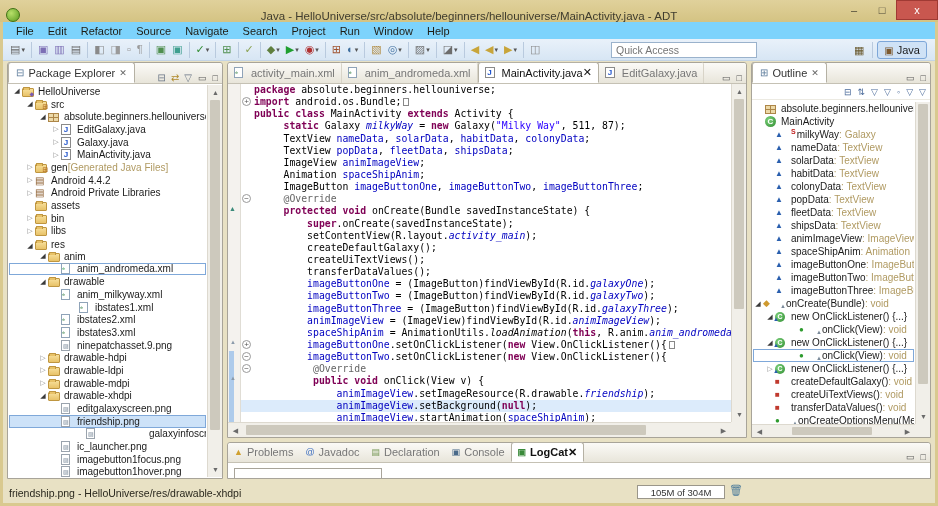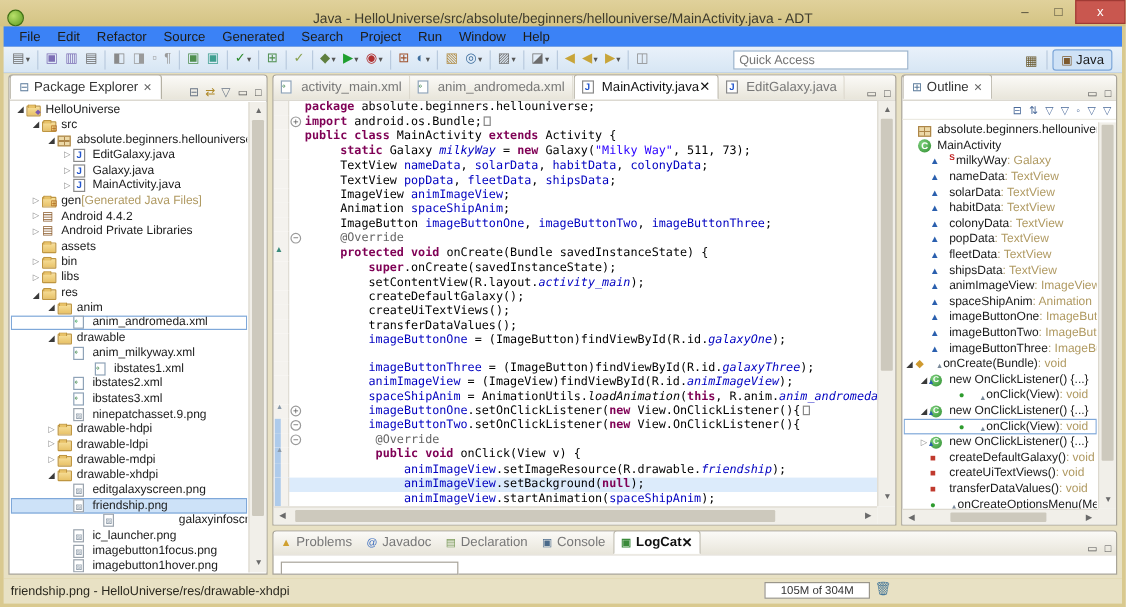--- a/index.html
+++ b/index.html
@@ -6,21 +6,21 @@
 html,body{width:938px;height:506px;overflow:hidden}
 body{font-family:"Liberation Sans",sans-serif;background:#d9c98f;position:relative;font-size:11px;color:#222}
 
 .titlebar{position:absolute;left:0;top:0;width:938px;height:22px;background:linear-gradient(#e0d19b,#d4c383);display:flex;align-items:flex-end}
 .win-icon{width:14px;height:14px;border-radius:50%;background:radial-gradient(circle at 35% 35%,#b8e06a,#5a9a1f);border:1px solid #3f7014;margin-left:6px}
 .title-text{position:absolute;left:0;right:0;text-align:center;font-size:11.5px;color:#3f3c2e}
 .win-controls{position:absolute;right:0;top:0;height:22px;display:flex}
 .win-btn{width:28px;height:20px;display:flex;align-items:center;justify-content:center;font-size:11px;color:#4a4636}
 .win-btn.close{width:42px;background:#c9574f;color:#fff;border:1px solid #a03a34}
 
-.menubar{position:absolute;left:3px;top:22px;width:932px;height:17px;background:#3b82f6;display:flex;align-items:center;padding-left:6px}
+.menubar{position:absolute;left:3px;top:22px;width:932px;height:17px;background:#7dd3fc;display:flex;align-items:center;padding-left:6px}
 .menu-item{padding:1px 7px;font-size:11px;color:#1e1c14}
 
 .toolbar{position:absolute;left:3px;top:39px;width:932px;height:22px;background:linear-gradient(#e9f1fa,#d7e6f4);border-bottom:1px solid #c3d4e6;display:flex;align-items:center;padding-left:4px}
 .tb-btn{height:18px;display:flex;align-items:center;padding:0 2px;margin:0 1px;border-radius:2px}
 .tb-glyph{font-size:11px;line-height:11px}
 .tb-dd{font-size:7px;color:#555;margin-left:1px}
 .tb-sep{width:1px;height:16px;background:#b9cade;margin:0 3px}
 .quick-access{position:absolute;right:178px;top:3px;width:146px;height:16px;border:1px solid #9ab2cc;background:#fff;font-size:10.5px;color:#888;padding:1px 4px;font-family:"Liberation Sans",sans-serif}
 .persp-area{position:absolute;right:8px;top:2px;display:flex;align-items:center;height:18px}
 .persp-open{width:18px;height:16px;display:flex;align-items:center;justify-content:center;font-size:11px;color:#6a5a2f}
@@ -126,21 +126,21 @@
     <div class="win-btn">□</div>
     <div class="win-btn close">x</div>
   </div>
 </div>
 
 <div class="menubar" id="menubar">
     <div class="menu-item">File</div>
     <div class="menu-item">Edit</div>
     <div class="menu-item">Refactor</div>
     <div class="menu-item">Source</div>
-    <div class="menu-item">Generated</div>
+    <div class="menu-item">Navigate</div>
     <div class="menu-item">Search</div>
     <div class="menu-item">Project</div>
     <div class="menu-item">Run</div>
     <div class="menu-item">Window</div>
     <div class="menu-item">Help</div>
   </div>
 
 <div class="toolbar" id="tbar">
   <div class="tb-btn">
       <span class="tb-glyph" style="color: rgb(109, 109, 109);">▤</span>
@@ -528,35 +528,35 @@
       </div>
       <div class="hdr-icons">
         <span class="minmax">▭</span>
         <span class="minmax">□</span>
       </div>
     </div>
   <div id="editor-code">
       <div class="cline"><span class="ruler"></span><span class="foldg"></span><span class="codetext"><span class="ck">package</span><span class="cp"> absolute.beginners.hellouniverse;</span></span></div>
       <div class="cline"><span class="ruler"></span><span class="foldg"><span class="fold">+</span></span><span class="codetext"><span class="ck">import</span><span class="cp"> android.os.Bundle;</span><span class="cbox"></span></span></div>
       <div class="cline"><span class="ruler"></span><span class="foldg"></span><span class="codetext"><span class="ck">public</span><span class="cp"> </span><span class="ck">class</span><span class="cp"> MainActivity </span><span class="ck">extends</span><span class="cp"> Activity {</span></span></div>
-      <div class="cline"><span class="ruler"></span><span class="foldg"></span><span class="codetext"><span class="cp">     </span><span class="ck">static</span><span class="cp"> Galaxy </span><span class="ci">milkyWay</span><span class="cp"> = </span><span class="ck">new</span><span class="cp"> Galaxy(</span><span class="cs">"Milky Way"</span><span class="cp">, 511, 73);</span></span></div>
+      <div class="cline"><span class="ruler"></span><span class="foldg"></span><span class="codetext"><span class="cp">     </span><span class="ck">static</span><span class="cp"> Galaxy </span><span class="ci">milkyWay</span><span class="cp"> = </span><span class="ck">new</span><span class="cp"> Galaxy(</span><span class="cs">"Milky Way"</span><span class="cp">, 511, 87);</span></span></div>
       <div class="cline"><span class="ruler"></span><span class="foldg"></span><span class="codetext"><span class="cp">     TextView </span><span class="cf">nameData</span><span class="cp">, </span><span class="cf">solarData</span><span class="cp">, </span><span class="cf">habitData</span><span class="cp">, </span><span class="cf">colonyData</span><span class="cp">;</span></span></div>
       <div class="cline"><span class="ruler"></span><span class="foldg"></span><span class="codetext"><span class="cp">     TextView </span><span class="cf">popData</span><span class="cp">, </span><span class="cf">fleetData</span><span class="cp">, </span><span class="cf">shipsData</span><span class="cp">;</span></span></div>
       <div class="cline"><span class="ruler"></span><span class="foldg"></span><span class="codetext"><span class="cp">     ImageView </span><span class="cf">animImageView</span><span class="cp">;</span></span></div>
       <div class="cline"><span class="ruler"></span><span class="foldg"></span><span class="codetext"><span class="cp">     Animation </span><span class="cf">spaceShipAnim</span><span class="cp">;</span></span></div>
       <div class="cline"><span class="ruler"></span><span class="foldg"></span><span class="codetext"><span class="cp">     ImageButton </span><span class="cf">imageButtonOne</span><span class="cp">, </span><span class="cf">imageButtonTwo</span><span class="cp">, </span><span class="cf">imageButtonThree</span><span class="cp">;</span></span></div>
       <div class="cline"><span class="ruler"></span><span class="foldg"><span class="fold">−</span></span><span class="codetext"><span class="cp">     </span><span class="ca">@Override</span></span></div>
       <div class="cline"><span class="ruler"><span class="marker-arrow">▲</span></span><span class="foldg"></span><span class="codetext"><span class="cp">     </span><span class="ck">protected</span><span class="cp"> </span><span class="ck">void</span><span class="cp"> onCreate(Bundle savedInstanceState) {</span></span></div>
       <div class="cline"><span class="ruler"></span><span class="foldg"></span><span class="codetext"><span class="cp">         </span><span class="ck">super</span><span class="cp">.onCreate(savedInstanceState);</span></span></div>
       <div class="cline"><span class="ruler"></span><span class="foldg"></span><span class="codetext"><span class="cp">         setContentView(R.layout.</span><span class="ci">activity_main</span><span class="cp">);</span></span></div>
       <div class="cline"><span class="ruler"></span><span class="foldg"></span><span class="codetext"><span class="cp">         createDefaultGalaxy();</span></span></div>
       <div class="cline"><span class="ruler"></span><span class="foldg"></span><span class="codetext"><span class="cp">         createUiTextViews();</span></span></div>
       <div class="cline"><span class="ruler"></span><span class="foldg"></span><span class="codetext"><span class="cp">         transferDataValues();</span></span></div>
       <div class="cline"><span class="ruler"></span><span class="foldg"></span><span class="codetext"><span class="cp">         </span><span class="cf">imageButtonOne</span><span class="cp"> = (ImageButton)findViewById(R.id.</span><span class="ci">galaxyOne</span><span class="cp">);</span></span></div>
-      <div class="cline"><span class="ruler"></span><span class="foldg"></span></div>
+      <div class="cline"><span class="ruler"></span><span class="foldg"></span><span class="codetext"><span class="cp">         </span><span class="cf">imageButtonTwo</span><span class="cp"> = (ImageButton)findViewById(R.id.</span><span class="ci">galaxyTwo</span><span class="cp">);</span></span></div>
       <div class="cline"><span class="ruler"></span><span class="foldg"></span><span class="codetext"><span class="cp">         </span><span class="cf">imageButtonThree</span><span class="cp"> = (ImageButton)findViewById(R.id.</span><span class="ci">galaxyThree</span><span class="cp">);</span></span></div>
       <div class="cline"><span class="ruler"></span><span class="foldg"></span><span class="codetext"><span class="cp">         </span><span class="cf">animImageView</span><span class="cp"> = (ImageView)findViewById(R.id.</span><span class="ci">animImageView</span><span class="cp">);</span></span></div>
       <div class="cline"><span class="ruler"></span><span class="foldg"></span><span class="codetext"><span class="cp">         </span><span class="cf">spaceShipAnim</span><span class="cp"> = AnimationUtils.</span><span class="cm">loadAnimation</span><span class="cp">(</span><span class="ck">this</span><span class="cp">, R.anim.</span><span class="ci">anim_andromeda</span></span></div>
       <div class="cline"><span class="ruler"><span class="marker-tri">▲</span></span><span class="foldg"><span class="fold">+</span></span><span class="codetext"><span class="cp">         </span><span class="cf">imageButtonOne</span><span class="cp">.setOnClickListener(</span><span class="ck">new</span><span class="cp"> View.OnClickListener(){</span><span class="cbox"></span></span></div>
       <div class="cline"><span class="ruler"><span class="marker-bar" style="top: 0px; bottom: 0px;"></span></span><span class="foldg"><span class="fold">−</span></span><span class="codetext"><span class="cp">         </span><span class="cf">imageButtonTwo</span><span class="cp">.setOnClickListener(</span><span class="ck">new</span><span class="cp"> View.OnClickListener(){</span></span></div>
       <div class="cline"><span class="ruler"><span class="marker-bar" style="top: 0px; bottom: 0px;"></span></span><span class="foldg"><span class="fold">−</span></span><span class="codetext"><span class="cp">          </span><span class="ca">@Override</span></span></div>
       <div class="cline"><span class="ruler"><span class="marker-bar" style="top: 0px; bottom: 0px;"></span><span class="marker-tri">▲</span></span><span class="foldg"></span><span class="codetext"><span class="cp">          </span><span class="ck">public</span><span class="cp"> </span><span class="ck">void</span><span class="cp"> onClick(View v) {</span></span></div>
       <div class="cline"><span class="ruler"><span class="marker-bar" style="top: 0px; bottom: 0px;"></span></span><span class="foldg"></span><span class="codetext"><span class="cp">              </span><span class="cf">animImageView</span><span class="cp">.setImageResource(R.drawable.</span><span class="ci">friendship</span><span class="cp">);</span></span></div>
       <div class="cline hl"><span class="ruler"><span class="marker-bar" style="top: 0px; bottom: 0px;"></span></span><span class="foldg"></span><span class="codetext"><span class="cp">              </span><span class="cf">animImageView</span><span class="cp">.setBackground(</span><span class="ck">null</span><span class="cp">);</span></span></div>
       <div class="cline"><span class="ruler"><span class="marker-bar" style="top: 0px; bottom: 0px;"></span></span><span class="foldg"></span><span class="codetext"><span class="cp">              </span><span class="cf">animImageView</span><span class="cp">.startAnimation(</span><span class="cf">spaceShipAnim</span><span class="cp">);</span></span></div>

